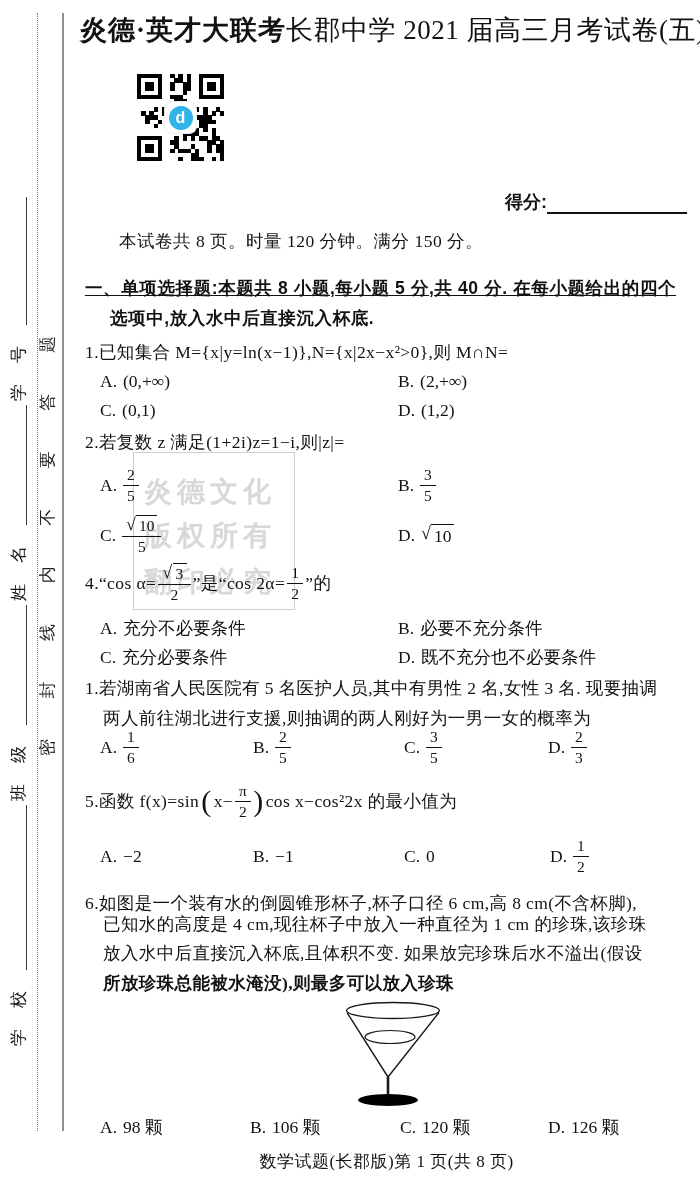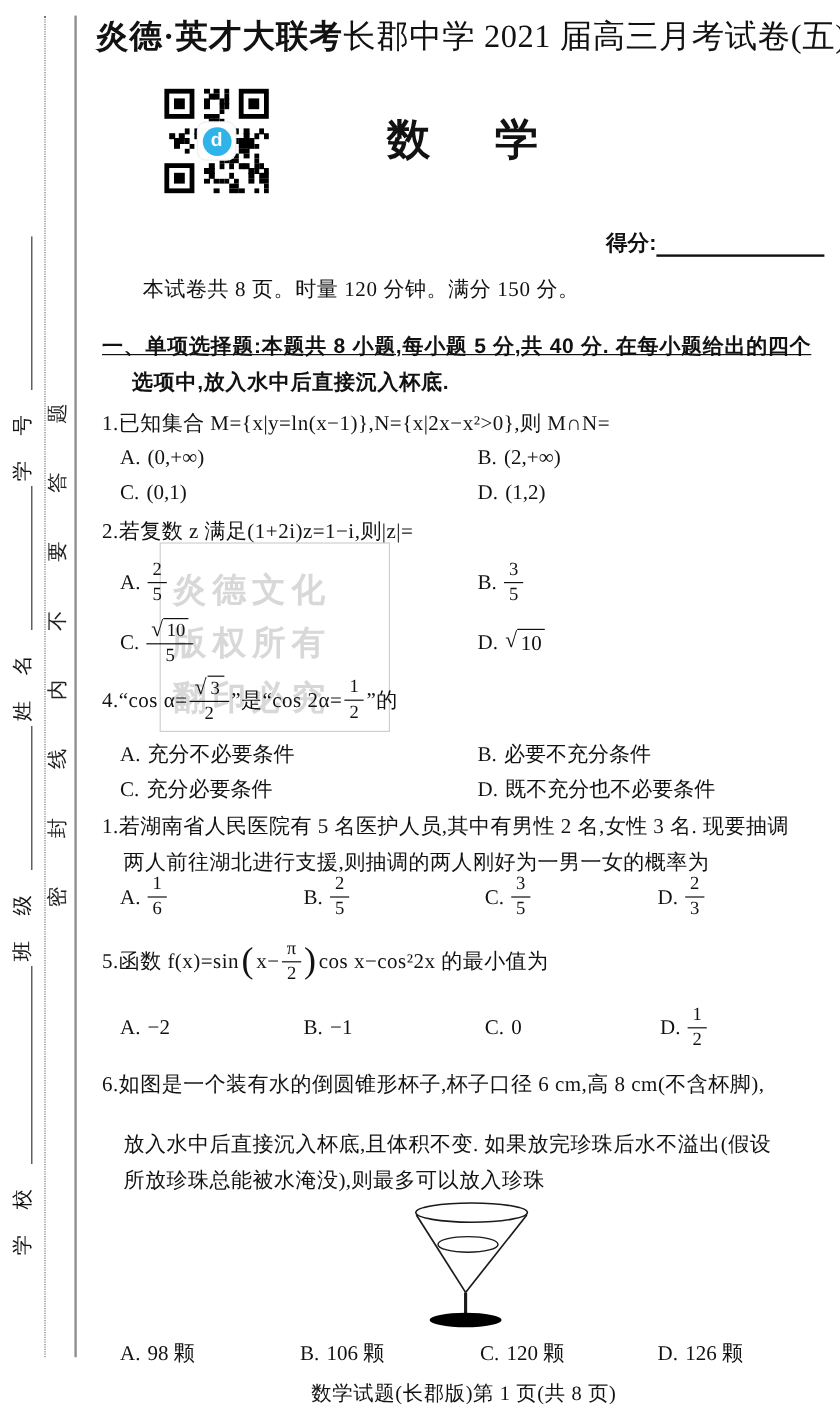--- a/index.html
+++ b/index.html
@@ -34,21 +34,21 @@
   .opt{position:absolute;display:flex;align-items:center;gap:6px;font-size:17.5px;white-space:nowrap;}
   .frac{display:inline-flex;flex-direction:column;align-items:center;line-height:1.12;font-size:15.5px;vertical-align:middle;}
   .frac .num{border-bottom:1px solid #111;padding:0 4px 1px;display:inline-flex;align-items:flex-start;}
   .frac .den{padding-top:1px;}
   .sqrt{display:inline-flex;align-items:flex-start;}
   .rad{font-size:18px;line-height:1;}
   .radicand{border-top:1.2px solid #111;padding:1px 3px 0;}
   .bigparen{font-size:30px;font-weight:400;line-height:1;}
 
   
-  .watermark{position:absolute;left:133px;top:452px;width:160px;height:156px;border:1px solid #cfcfcf;padding-left:30px;}
+  .watermark{position:absolute;left:133px;top:452px;width:160px;height:156px;border:1px solid #cfcfcf;}
   .wm-line{position:absolute;left:10px;font-size:28px;font-weight:700;color:#d8d8d8;letter-spacing:5px;
            font-family:"Liberation Sans","DejaVu Sans",sans-serif;white-space:nowrap;}
 
   
   .qr{position:absolute;left:137px;top:74px;width:87px;height:87px;}
   .qr-finder{position:absolute;width:25px;height:25px;border:4px solid #000;box-sizing:border-box;}
   .qr-finder::after{content:"";position:absolute;left:4px;top:4px;width:9px;height:9px;background:#000;}
   .qf-tl{left:0;top:0;} .qf-tr{right:0;top:0;} .qf-bl{left:0;bottom:0;}
   .qm{position:absolute;background:#000;}
   .qr-logo{position:absolute;left:28px;top:28px;width:31px;height:31px;background:#fff;border-radius:7px;
@@ -192,21 +192,20 @@
         <div class="qm" style="left: 58px; top: 82.8571px; width: 4.44286px; height: 4.44286px;"></div>
         <div class="qm" style="left: 62.1429px; top: 82.8571px; width: 4.44286px; height: 4.44286px;"></div>
         <div class="qm" style="left: 74.5714px; top: 82.8571px; width: 4.44286px; height: 4.44286px;"></div>
         <div class="qm" style="left: 82.8571px; top: 82.8571px; width: 4.44286px; height: 4.44286px;"></div>
       </div>
     <div class="qr-logo">
       <div class="qr-logo-inner">d</div>
     </div>
   </div>
 
-  <div class="abs subject hei">数 学</div>
 
   <div class="abs score-line">
     <span class="hei">得分:</span>
     <span class="score-underline"></span>
   </div>
 
   <div class="abs notice">本试卷共 8 页。时量 120 分钟。满分 150 分。</div>
 
   <div class="abs h1 hei">一、单项选择题:本题共 8 小题,每小题 5 分,共 40 分. 在每小题给出的四个</div>
   <div class="abs h2 hei">选项中,放入水中后直接沉入杯底.</div>
@@ -351,22 +350,23 @@
   </div>
   <div class="opt" style="left:550px;top:834px;height:44px;">
     <span>D.</span>
     <span class="frac">
         <span class="num">1</span>
         <span class="den">2</span>
       </span>
   </div>
 
   <div class="stem" style="left:85px;top:891px;text-align:right;">6.如图是一个装有水的倒圆锥形杯子,杯子口径 6 cm,高 8 cm(不含杯脚),</div>
+  <div class="stem" style="left:103px;top:912px;">已知水的高度是 4 cm,现往杯子中放入一种直径为 1 cm 的珍珠,该珍珠</div>
   <div class="stem" style="left:103px;top:941px;">放入水中后直接沉入杯底,且体积不变. 如果放完珍珠后水不溢出(假设</div>
-  <div class="stem" style="left:103px;top:971px;">所放珍珠总能被水淹没),则最多可以放入珍珠</div>
+  <div class="stem" style="left:103px;top:971px;font-weight:bold;">所放珍珠总能被水淹没),则最多可以放入珍珠</div>
 
   <div class="figure">
     <svg width="112" height="112" viewBox="0 0 112 112">
       <ellipse cx="55" cy="11.5" rx="46.5" ry="8" fill="none" stroke="#1a1a1a" stroke-width="1.3"></ellipse>
       <line x1="9" y1="13.5" x2="50" y2="78" stroke="#1a1a1a" stroke-width="1.4"></line>
       <line x1="101" y1="13.5" x2="50" y2="78" stroke="#1a1a1a" stroke-width="1.4"></line>
       <ellipse cx="52" cy="38" rx="25" ry="6.5" fill="none" stroke="#1a1a1a" stroke-width="1.2"></ellipse>
       <line x1="50" y1="78" x2="50" y2="99" stroke="#1a1a1a" stroke-width="2.6"></line>
       <ellipse cx="50" cy="101" rx="30" ry="6" fill="#000"></ellipse>
     </svg>

